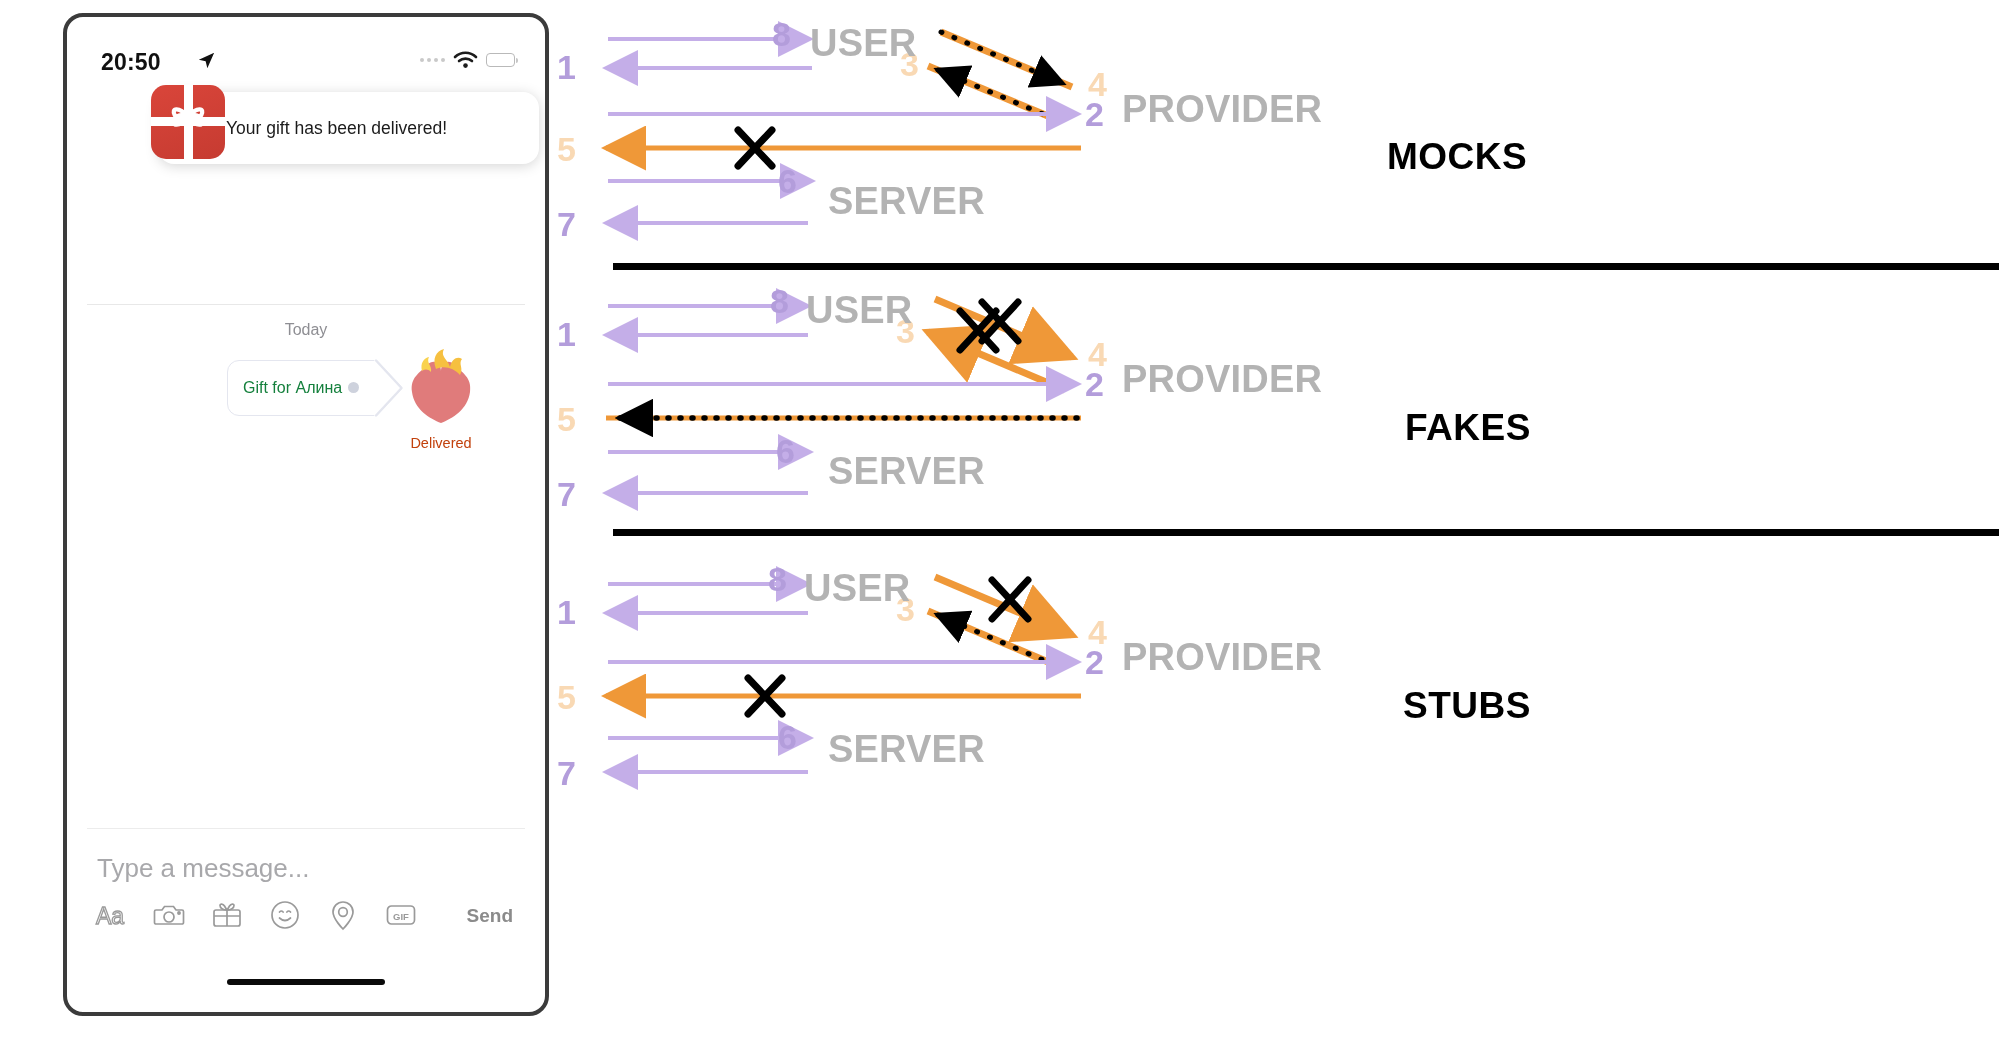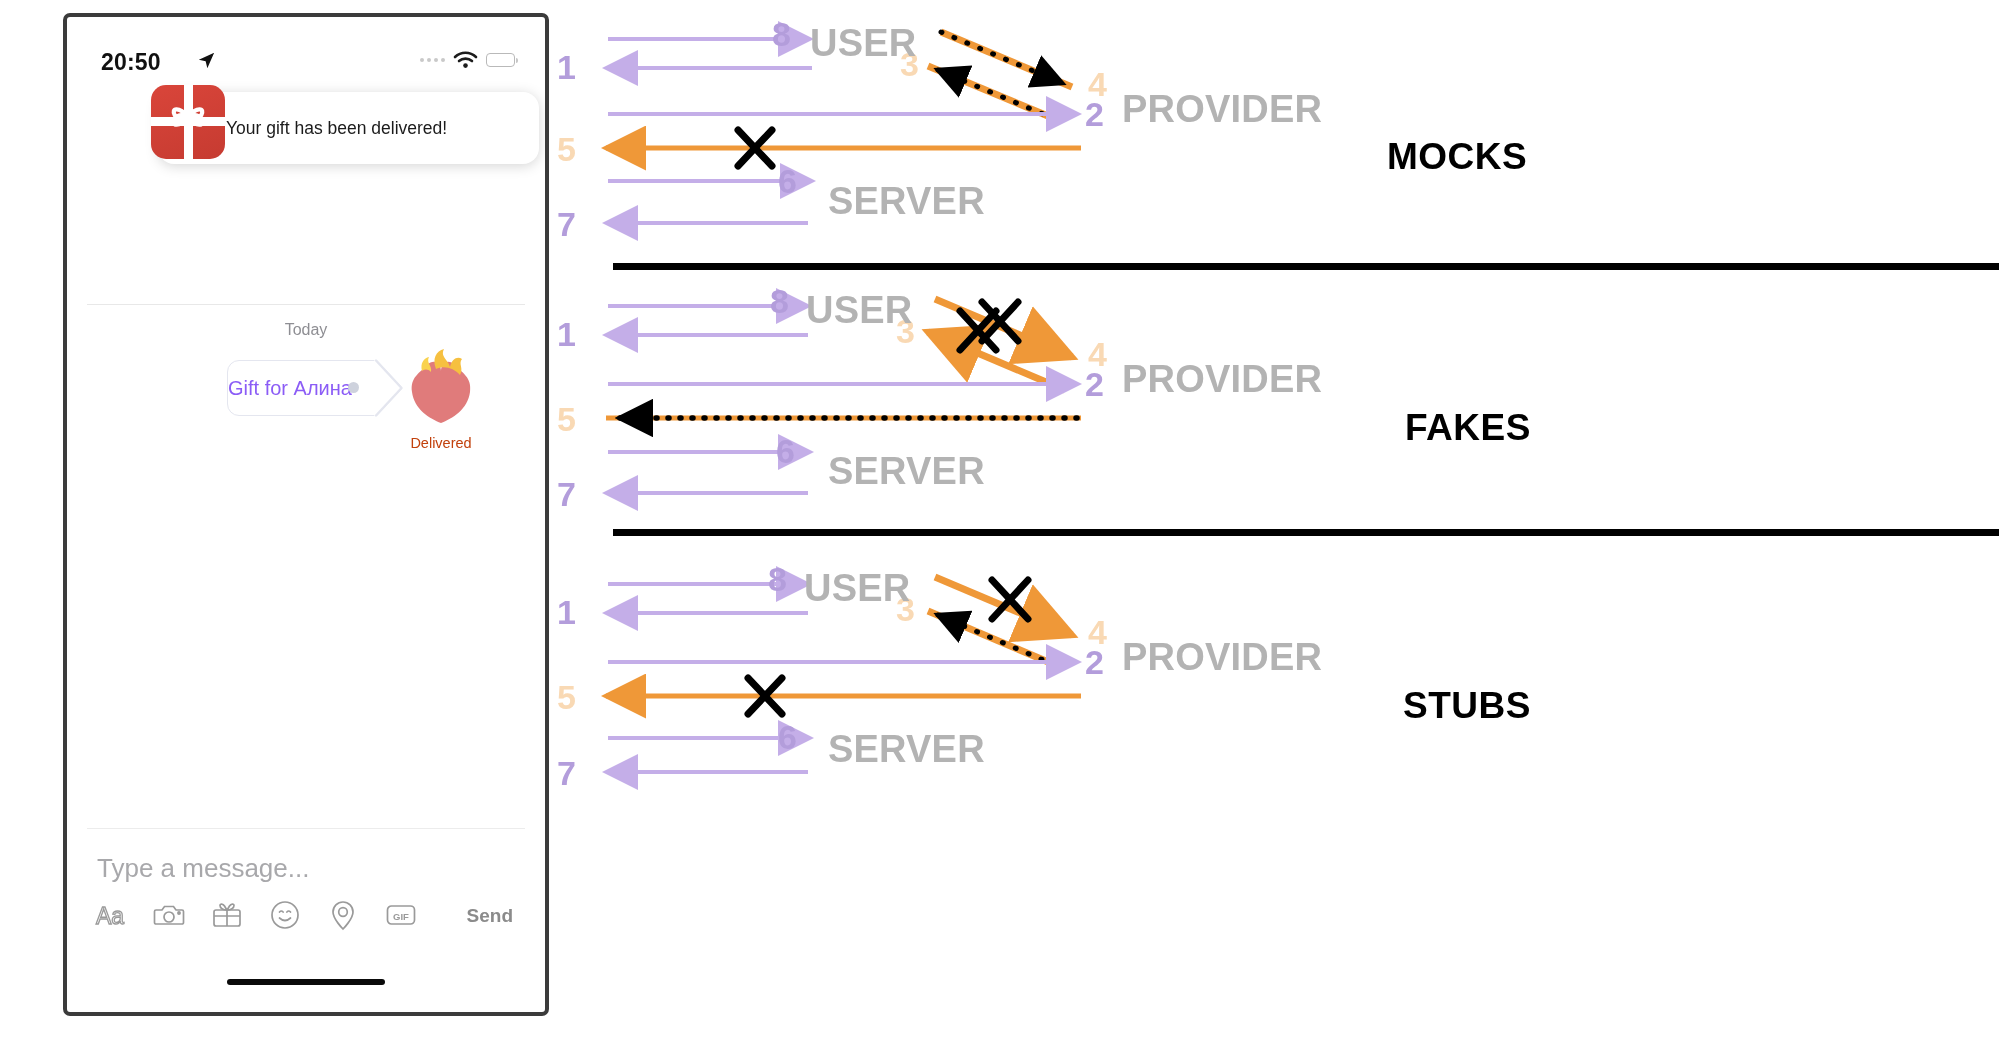--- a/index.html
+++ b/index.html
@@ -9,21 +9,21 @@
     font-family: "Liberation Sans", sans-serif;
     overflow: hidden;
   }
   #root { position: relative; width: 1999px; height: 1039px; background: #fff; }
 
   
   #phone-frame {
     position: absolute; left: 63px; top: 13px;
     width: 486px; height: 1003px;
     border: 4px solid #3b3b3b;
-    border-radius: 7px;
+    border-radius: 20px;
     background: #ffffff;
     overflow: hidden;
   }
   .phone-inner { position: relative; width: 100%; height: 100%; }
 
   
   .status-bar {
     position: absolute; top: 32px; left: 0; right: 0; height: 34px;
   }
   .status-time {
@@ -112,21 +112,21 @@
   .day-label {
     position: absolute; left: 0; right: 0; top: 304px;
     text-align: center; font-size: 16px; color: #8e8e93;
   }
   .gift-tag {
     position: absolute; left: 160px; top: 343px;
     width: 148px; height: 56px;
     border: 1.6px solid #e4e6ef; border-radius: 12px 0 0 12px;
     background: #fff; display: flex; align-items: center;
   }
-  .gift-tag span { font-size: 20px; color: #8b5cf6; }
+  .gift-tag span { font-size: 16px; color: #15803d; margin-left: 15px; }
   .tag-point {
     position: absolute; left: 307px; top: 343px;
     width: 0; height: 0;
     border-top: 28px solid transparent;
     border-bottom: 28px solid transparent;
     border-left: 26px solid #fff;
     filter: drop-shadow(1.5px 0 0 #e4e6ef) drop-shadow(1px -1px 0 #e4e6ef) drop-shadow(1px 1px 0 #e4e6ef);
   }
   .tag-hole {
     position: absolute; left: 281px; top: 365px;

